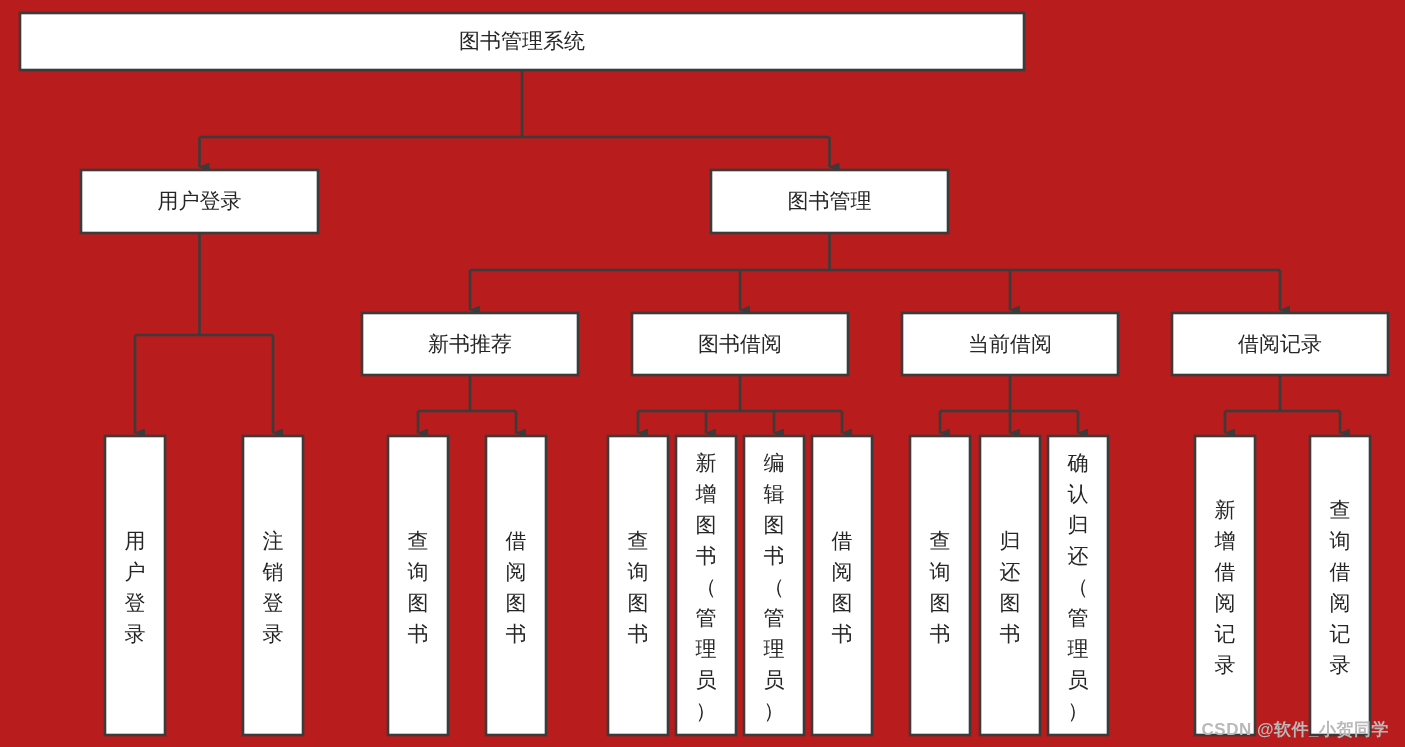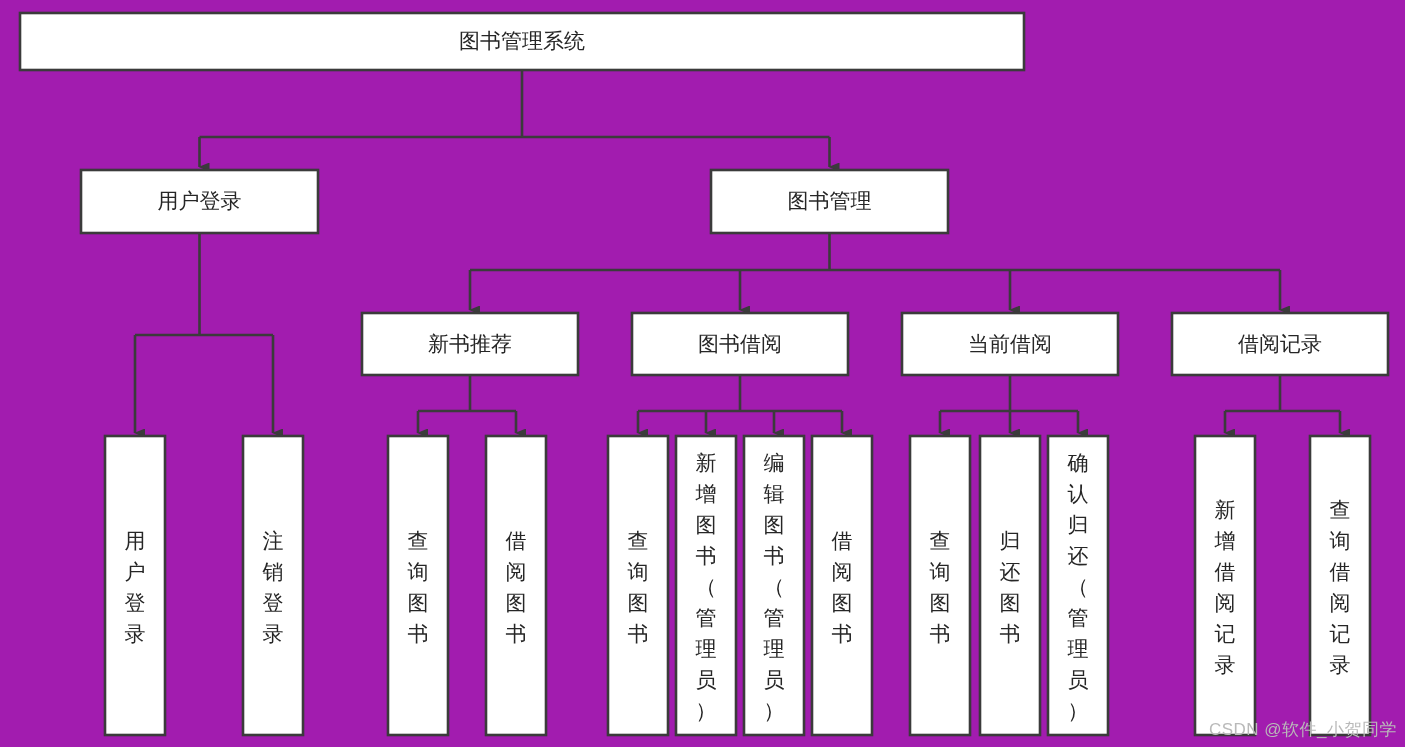--- a/index.html
+++ b/index.html
@@ -10,21 +10,21 @@
   body {
     width: 1405px;
     height: 747px;
     font-family: "Liberation Sans", "DejaVu Sans", sans-serif;
     overflow: hidden;
   }
   #diagram-root {
     position: relative;
     width: 1405px;
     height: 747px;
-    background: #a21caf;
+    background: #b91c1c;
   }
   svg#diagram-svg {
     position: absolute;
     left: 0;
     top: 0;
     width: 1405px;
     height: 747px;
     display: block;
   }
   .node-box {
@@ -46,28 +46,29 @@
     dominant-baseline: middle;
   }
   .node-label-v {
     font-family: "Liberation Sans", "DejaVu Sans", sans-serif;
     font-size: 21px;
     fill: #262626;
     text-anchor: middle;
   }
   .watermark-text {
     position: absolute;
-    right: 8px;
+    right: 16px;
     bottom: 6px;
     font-family: "Liberation Sans", "DejaVu Sans", sans-serif;
     font-size: 17px;
     color: #b9b9b9;
     letter-spacing: 0.5px;
     white-space: nowrap;
     user-select: none;
+    font-weight: bold;
   }
 </style>
 </head>
 <body>
 
 <div id="diagram-root">
 
   <svg id="diagram-svg" viewBox="0 0 1405 747" xmlns="http://www.w3.org/2000/svg">
     <defs>
       <marker id="arrowhead" markerWidth="9" markerHeight="11" refX="4.5" refY="10" orient="auto" markerUnits="userSpaceOnUse">

